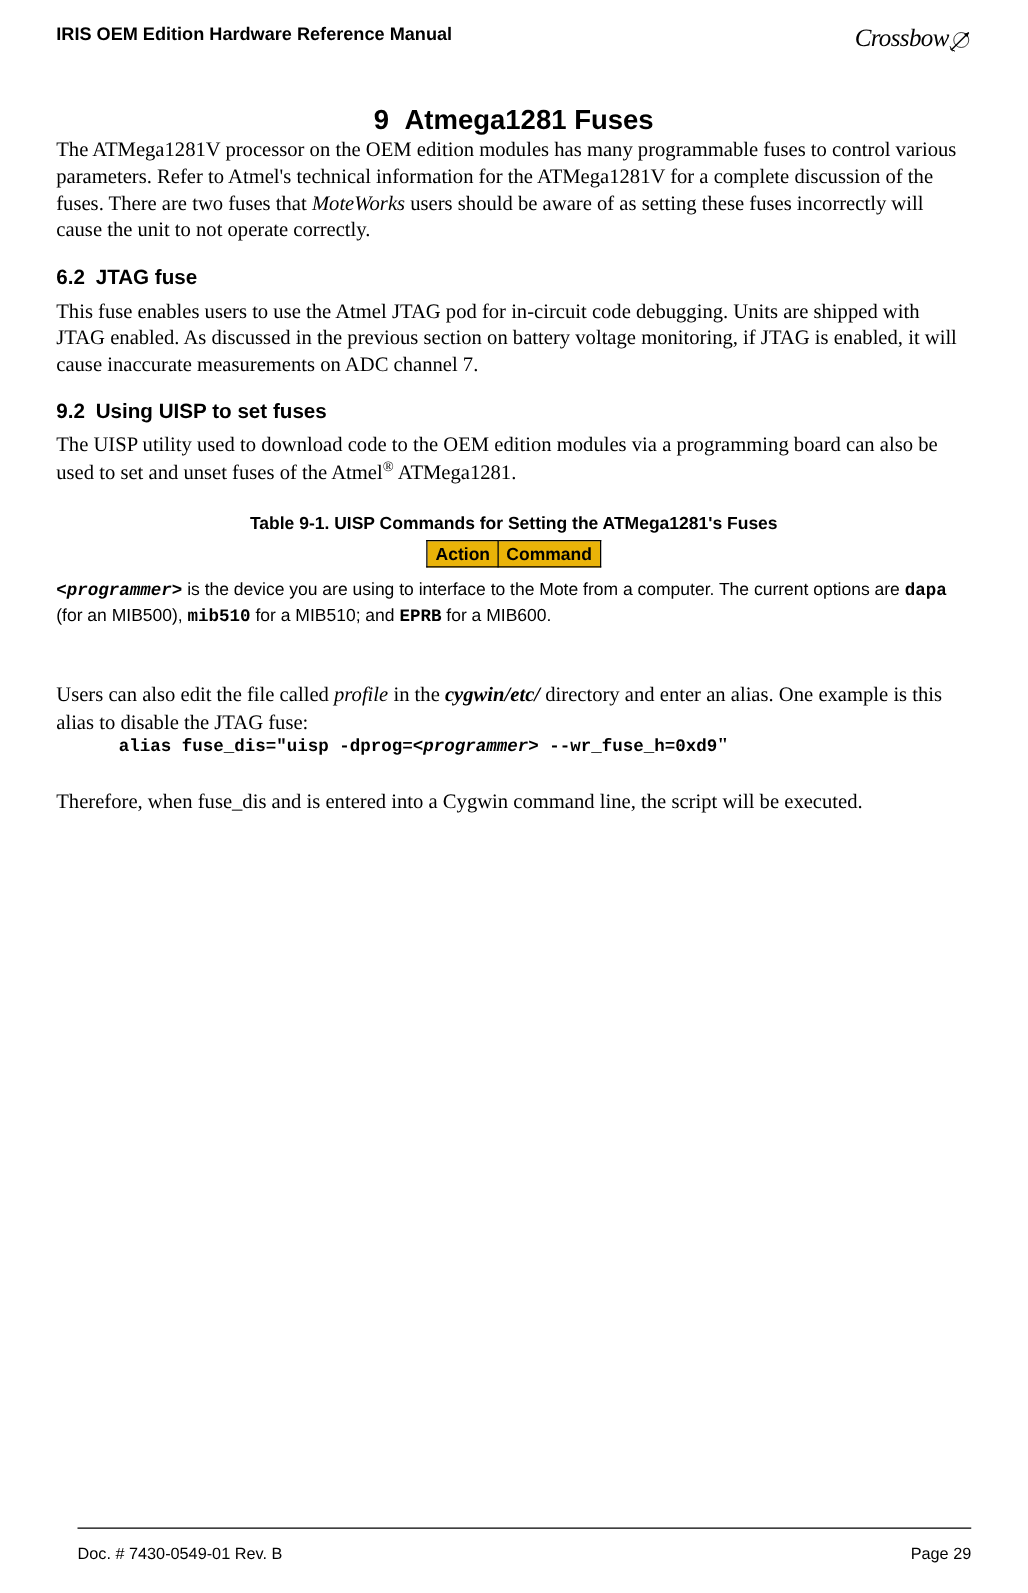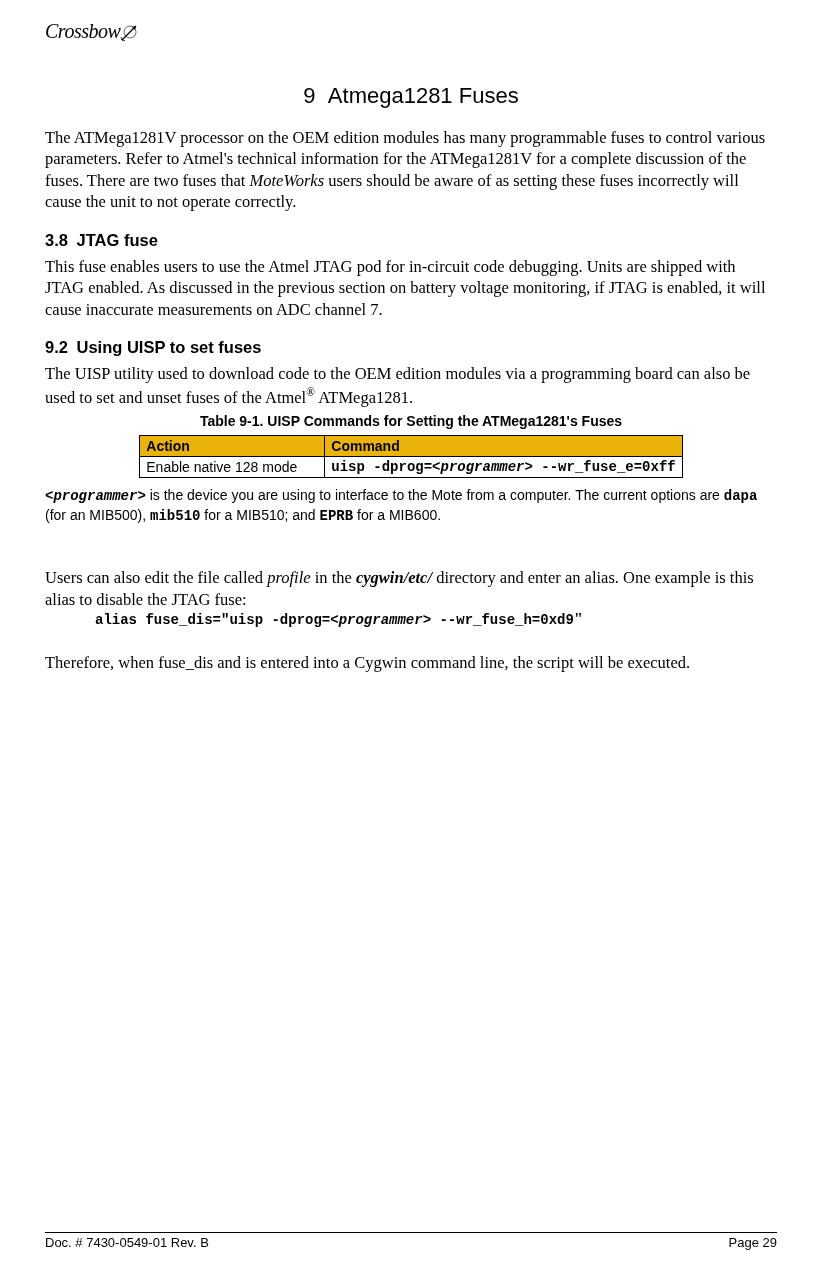--- a/index.html
+++ b/index.html
@@ -36,24 +36,23 @@
       position: relative;
       padding-right: 18px;
     }
     .logo-arrow {
       position: absolute;
       right: -2px;
       top: 2px;
     }
     h1 {
       font-family: Verdana, Arial, sans-serif;
-      font-weight: normal;
+      font-weight: bold;
       font-size: 22px;
       text-align: center;
-      margin-bottom: 18px;
     }
     .body-text {
       font-size: 16.5px;
       line-height: 1.3;
       margin-bottom: 18px;
     }
     h2 {
       font-family: Arial, sans-serif;
       font-weight: bold;
       font-size: 16.5px;
@@ -122,37 +121,38 @@
     .italic-serif {
       font-style: italic;
     }
     .bold-italic-serif {
       font-style: italic;
       font-weight: bold;
     }
     .footer {
       position: absolute;
       bottom: 24px;
-      left: 45px;
+      left: 62px;
       right: 45px;
       display: flex;
       justify-content: space-between;
       font-family: Arial, sans-serif;
       font-size: 13px;
       border-top: 1px solid #000;
-      padding-top: 2px;
+      padding-top: 12px;
     }
     sup {
       font-size: 0.7em;
     }
   </style>
 </head>
 <body>
 
 <div class="header">
+  <div class="header-title">IRIS OEM Edition Hardware Reference Manual</div>
   <div class="logo">
     <span>Crossbow</span>
     <svg class="logo-arrow" width="20" height="20" viewBox="0 0 20 20">
       <line x1="2" y1="18" x2="16" y2="4" stroke="#000" stroke-width="1.2"></line>
       <polygon points="16,4 12,5 15,8" fill="#000"></polygon>
       <line x1="1" y1="17" x2="5" y2="19" stroke="#000" stroke-width="0.8"></line>
       <line x1="3" y1="19" x2="1" y2="15" stroke="#000" stroke-width="0.8"></line>
       <circle cx="10" cy="10" r="6" fill="none" stroke="#000" stroke-width="0.6"></circle>
     </svg>
   </div>
@@ -160,47 +160,43 @@
 
 <h1>
   <span>9</span>&nbsp;&nbsp;<span>Atmega1281 Fuses</span>
 </h1>
 
 <p class="body-text">
   <span>The ATMega1281V processor on the OEM edition modules has many programmable fuses to control various parameters. Refer to Atmel's technical information for the ATMega1281V for a complete discussion of the fuses. There are two fuses that </span><span class="italic-serif">MoteWorks</span><span> users should be aware of as setting these fuses incorrectly will cause the unit to not operate correctly.</span>
 </p>
 
 <h2>
-  <span class="section-num">3.8</span> <span>JTAG fuse</span>
+  <span class="section-num">6.2</span> <span>JTAG fuse</span>
 </h2>
 
 <p class="body-text">This fuse enables users to use the Atmel JTAG pod for in-circuit code debugging. Units are shipped with JTAG enabled. As discussed in the previous section on battery voltage monitoring, if JTAG is enabled, it will cause inaccurate measurements on ADC channel 7.</p>
 
 <h2>
   <span class="section-num">9.2</span> <span>Using UISP to set fuses</span>
 </h2>
 
-<p class="body-text" style="margin-bottom:6px;">
+<p class="body-text" style="margin-bottom:22px;">
   <span>The UISP utility used to download code to the OEM edition modules via a programming board can also be used to set and unset fuses of the Atmel</span><sup>®</sup><span> ATMega1281.</span>
 </p>
 
 <div class="table-caption">Table 9-1. UISP Commands for Setting the ATMega1281's Fuses</div>
 
 <table>
   <thead>
     <tr>
       <th>Action</th>
       <th>Command</th>
     </tr>
   </thead>
   <tbody>
-    <tr>
-      <td class="action-cell">Enable native 128 mode</td>
-      <td class="command-cell"><span>uisp -dprog=&lt;</span><span class="prog-italic">programmer</span><span>&gt; --wr_fuse_e=0xff</span></td>
-    </tr>
   </tbody>
 </table>
 
 <p class="note-text">
   <span class="mono-bold prog-italic">&lt;programmer&gt;</span><span> is the device you are using to interface to the Mote from a computer. The current options are </span><span class="mono-bold">dapa</span><span> (for an MIB500), </span><span class="mono-bold">mib510</span><span> for a MIB510; and </span><span class="mono-bold">EPRB</span><span> for a MIB600.</span>
 </p>
 
 <p class="body-text" style="margin-bottom:0;">
   <span>Users can also edit the file called </span><span class="italic-serif">profile</span><span> in the </span><span class="bold-italic-serif">cygwin/etc/</span><span> directory and enter an alias. One example is this alias to disable the JTAG fuse:</span>
 </p>

